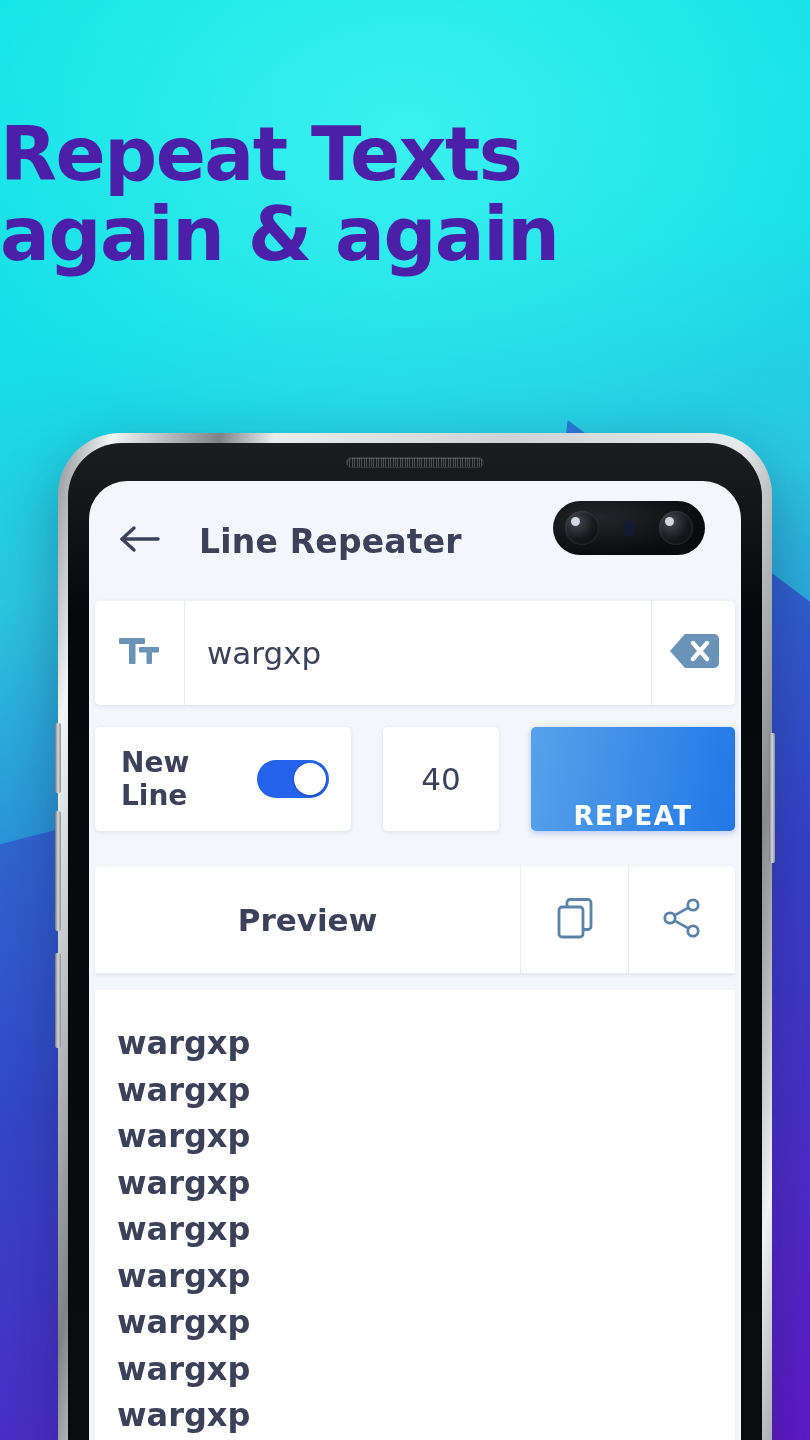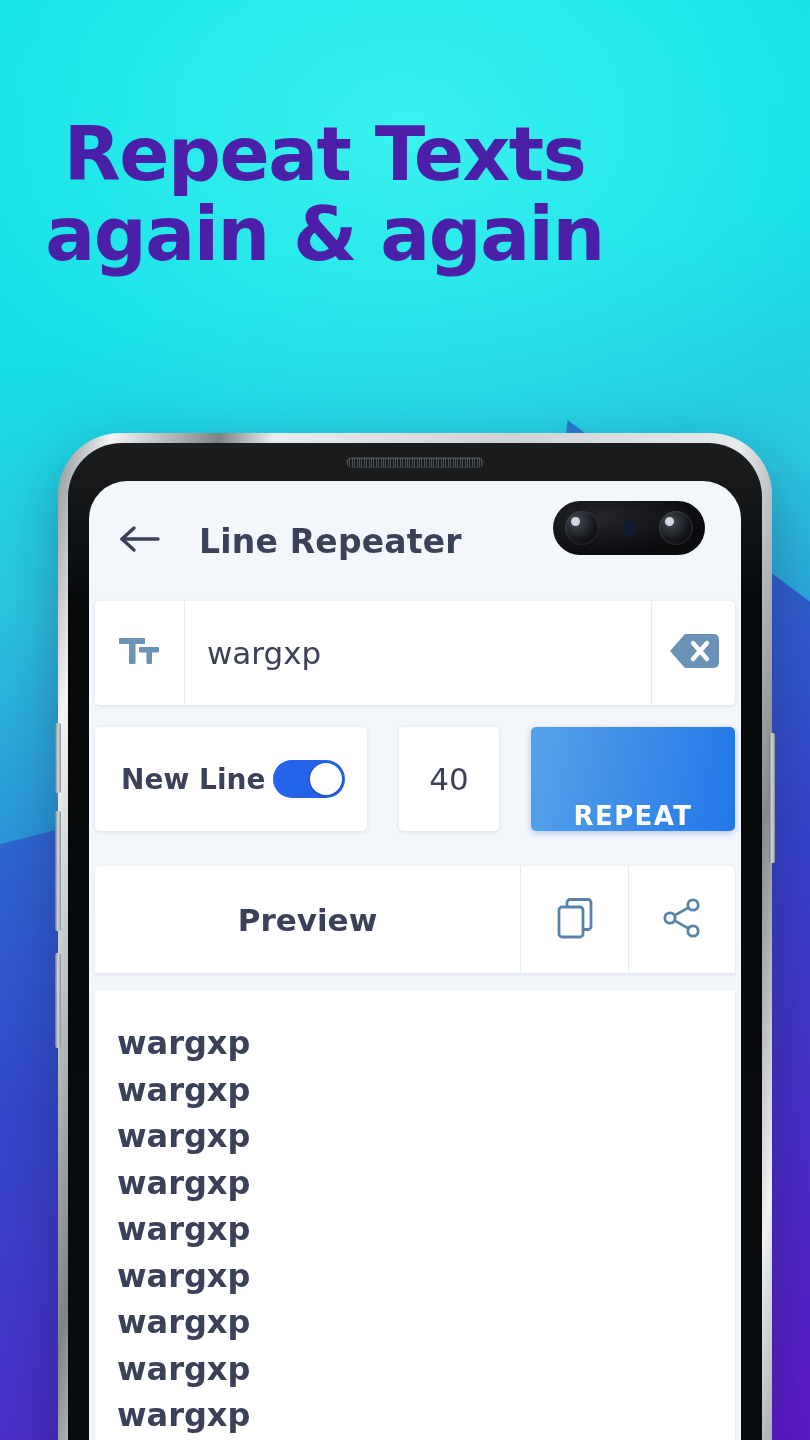--- a/index.html
+++ b/index.html
@@ -29,21 +29,21 @@
   }
   .bg-glow {
     position:absolute; left:50%; top:-220px; transform:translateX(-50%);
     width:1000px; height:700px; border-radius:50%;
     background:radial-gradient(ellipse at center, rgba(90,255,245,.55) 0%, rgba(90,255,245,0) 70%);
   }
 
   
   #headline {
     position:absolute; top:118px; left:0; width:649px;
-    text-align:center; z-index:5;
+    z-index:5;
     color:#4b1fa8;
     font-family:"DejaVu Sans", sans-serif;
     font-weight:bold;
     font-size:74px;
     line-height:0.98;
     letter-spacing:-1.5px;
   }
   #headline .l2 { display:block;margin-top:7px; }
 
   
@@ -163,21 +163,21 @@
   .toggle {
     width:72px; height:38px; border-radius:19px; background:#2563eb;
     position:relative; cursor:pointer; flex-shrink:0;
   }
   .toggle .knob {
     position:absolute; right:3px; top:3px; width:32px; height:32px;
     border-radius:50%; background:#fff;
     box-shadow:0 1px 3px rgba(0,0,0,.28);
   }
   .count-card {
-    width:100px; background:#fff; border-radius:5px;
+    width:116px; background:#fff; border-radius:5px;
     display:flex; align-items:center; justify-content:center;
     box-shadow:0 1px 4px rgba(40,60,110,.12);
     cursor:text;
   }
   .count-val {
     font-size:31px; font-weight:500; color:#3a4158;
     font-family:"DejaVu Sans", sans-serif;
   }
   .repeat-btn {
     width:204px; border-radius:5px; cursor:pointer;

